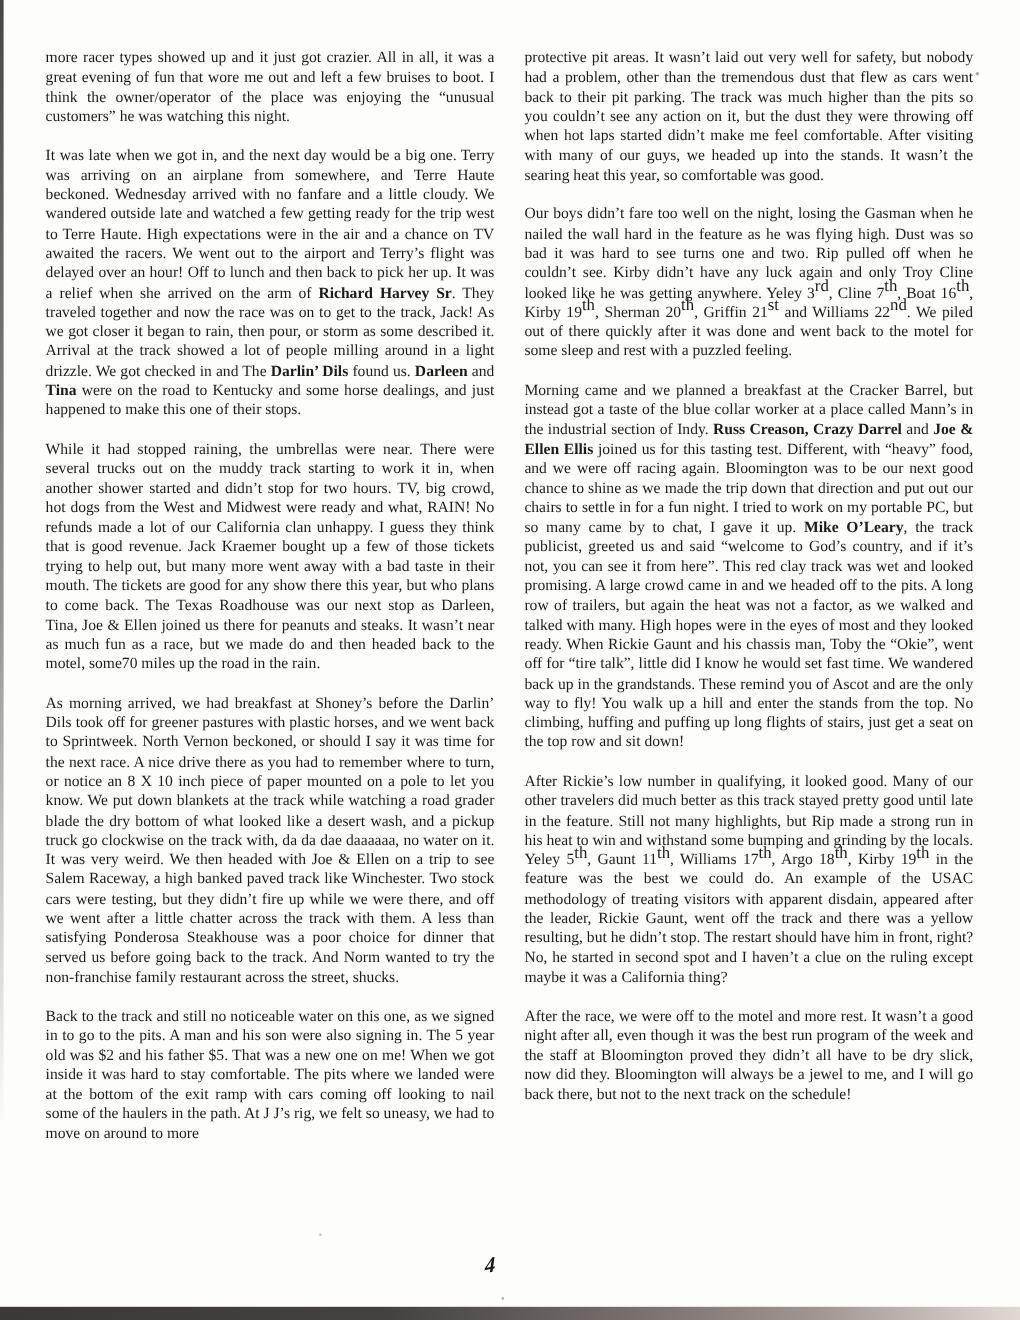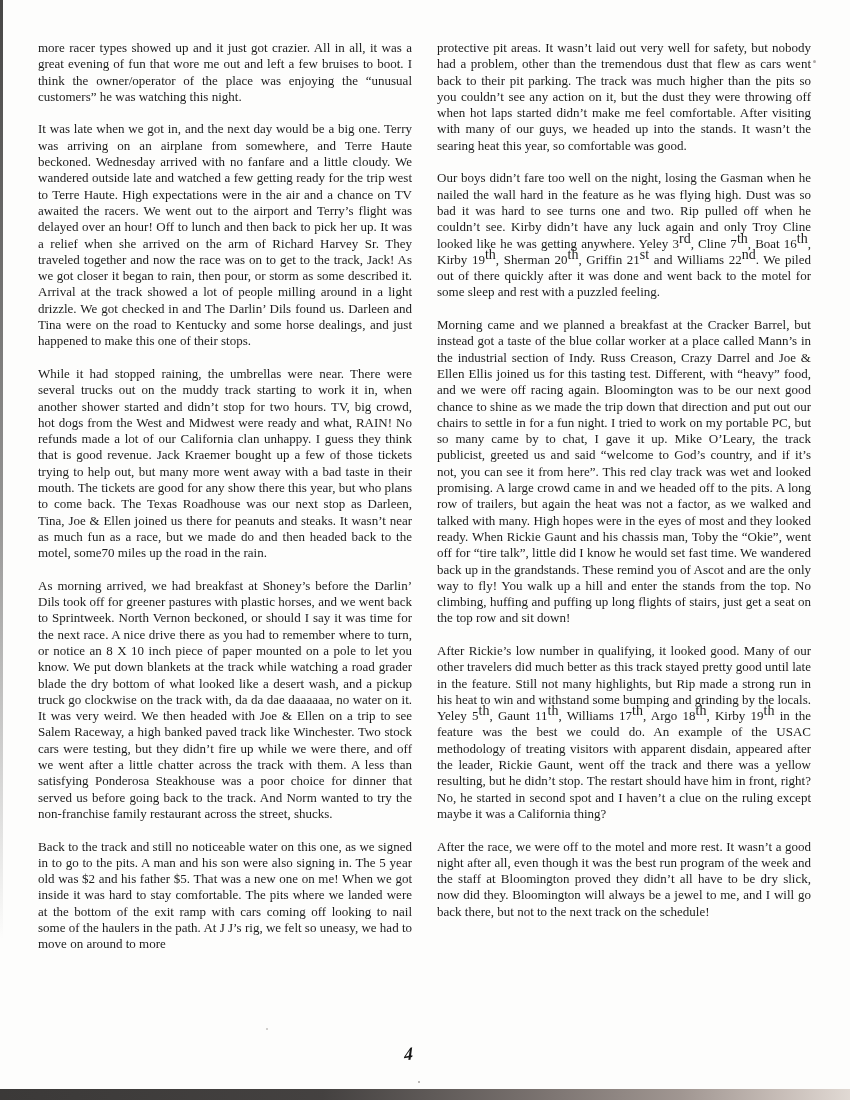--- a/index.html
+++ b/index.html
@@ -23,21 +23,21 @@
     gap: 25px;
     justify-content: flex-end;
   }
   .col {
     width: 374px;
     font-size: 13px;
     line-height: 16.3px;
     text-align: justify;
   }
   .col p { margin: 0 0 16.3px 0; }
-  .col .b { font-weight: normal; }
+  .col .b { font-weight: bold; }
   .col sup {
     font-size: 14px;
     line-height: 0;
     vertical-align: super;
   }
   .page-number {
     position: absolute;
     left: 404px; top: 1044px;
     font-size: 18px;
     font-style: italic;

